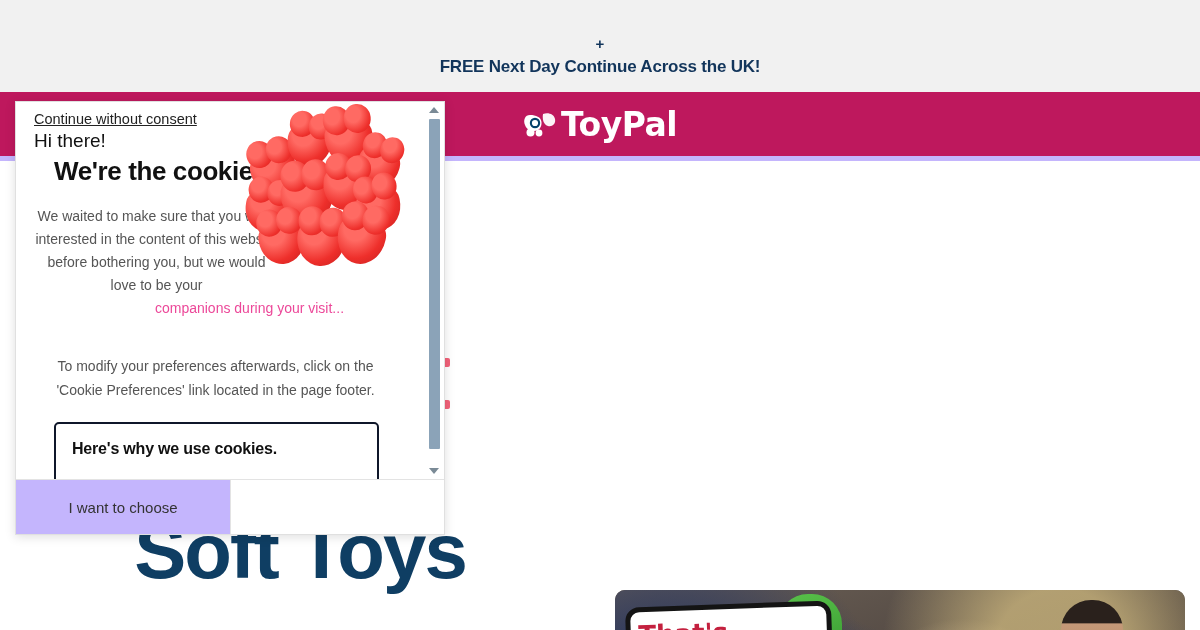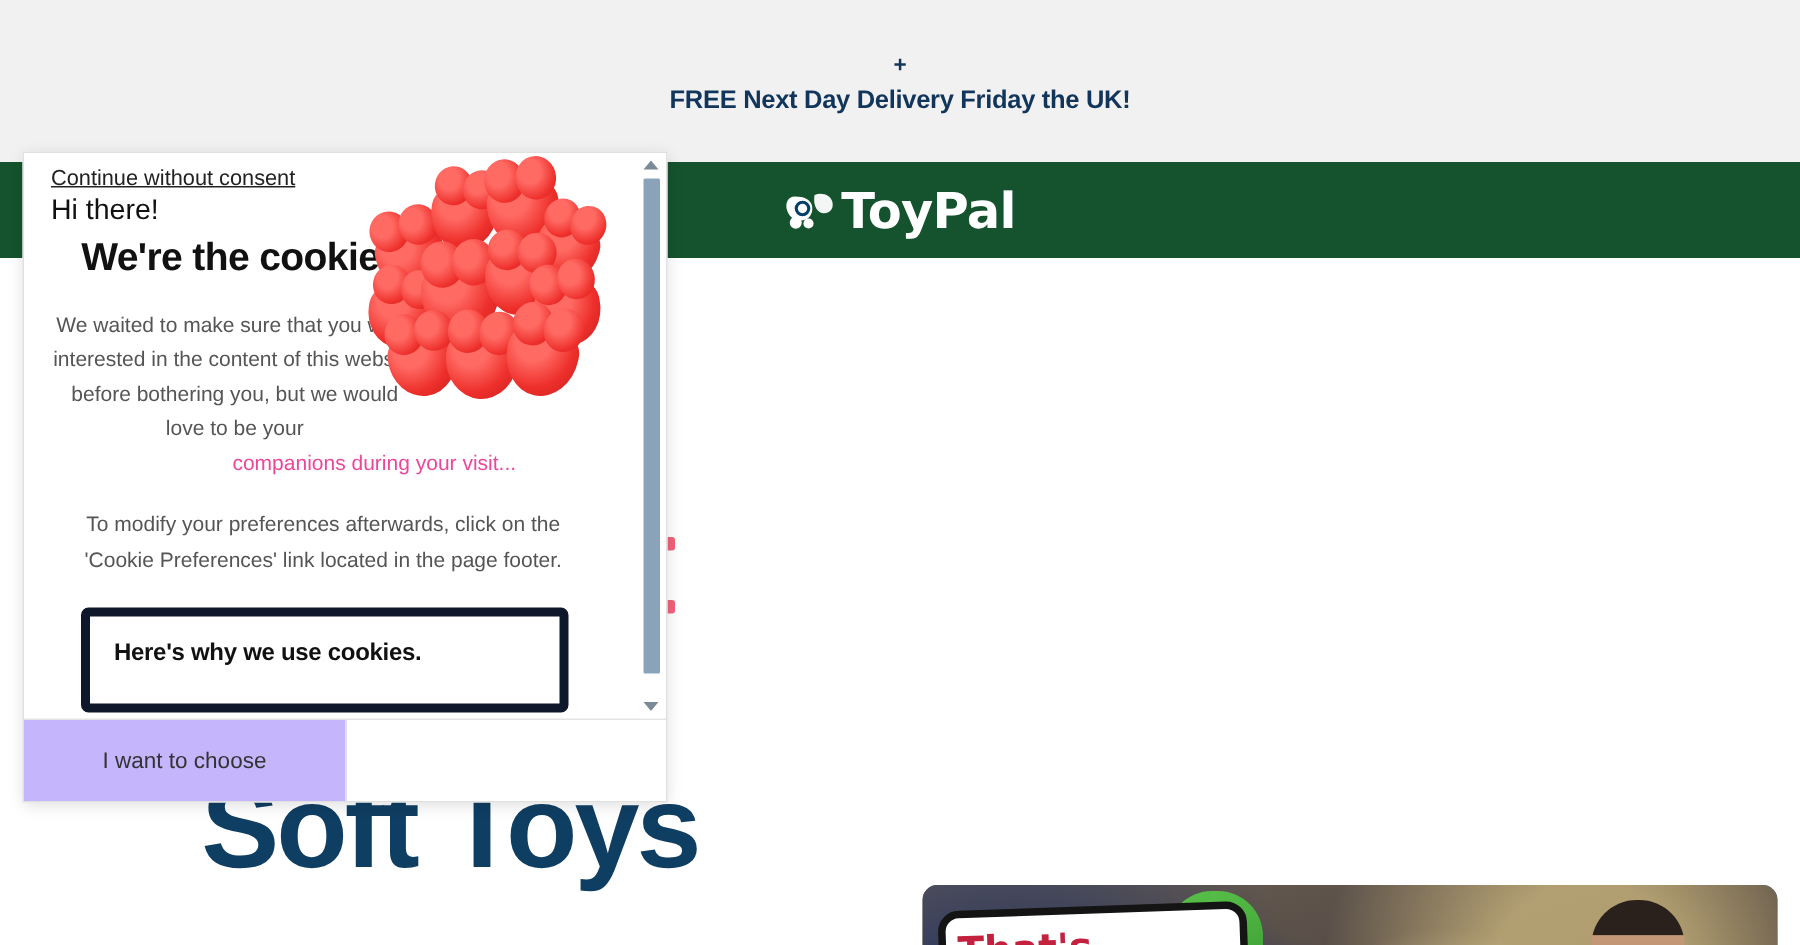--- a/index.html
+++ b/index.html
@@ -41,28 +41,28 @@
     color: #12355b;
     font-weight: bold;
     font-size: 15px;
     line-height: 1.1;
     padding: 3px 0;
   }
 
   
   #site-header {
     position: absolute;
-    left: 0; top: 108px;
+    left: 0; top: 92px;
     width: 1200px;
     height: 64px;
-    background: #14532d;
+    background: #be185d;
     display: flex;
     align-items: center;
     justify-content: center;
-    border-bottom: 2px solid #c4b5fd;
+    border-bottom: 5px solid #c4b5fd;
   }
   #logo {
     display: flex;
     align-items: center;
     gap: 4px;
   }
   #logo-mark {
     width: 34px; height: 30px;
     position: relative;
   }
@@ -310,26 +310,26 @@
     font-size: 14px;
     line-height: 1.65;
     padding-right: 12px;
     padding-left: 80px;
   }
   #cookie-body-2 {
     text-align: center;
     color: #555555;
     font-size: 14px;
     line-height: 1.65;
-    margin-top: 18px;
+    margin-top: 35px;
     padding: 0 8px;
   }
   #cookie-purpose-card {
     margin: 20px 18px 0 20px;
-    border: 6px solid #0f172a;
+    border: 2px solid #0f172a;
     border-radius: 5px;
     padding: 16px 16px 24px 16px;
     background: #ffffff;
   }
   #cookie-purpose-title {
     color: #111111;
     font-size: 16px;
     font-weight: bold;
     letter-spacing: -0.2px;
   }
@@ -398,21 +398,21 @@
     font-size: 15px;
     font-weight: bold;
     background: #ffffff;
   }
 </style>
 </head>
 <body>
 
 <div id="announcement-bar">
   <div class="ann-plus">+</div>
-  <div class="ann-line">FREE Next Day Delivery Friday the UK!</div>
+  <div class="ann-line">FREE Next Day Continue Across the UK!</div>
 </div>
 
 <div id="site-header">
   <div id="logo">
     <div id="logo-mark">
       <svg width="34" height="30" viewBox="0 0 34 30" aria-hidden="true">
         <path d="M7 6 C2 6 0 11 2 16 C3.5 20 7 22 11 22 C16 22 19 18 18.5 13 C18 8 13 6 7 6 Z" fill="#ffffff"></path>
         <circle cx="12" cy="14" r="5.2" fill="#044069"></circle>
         <circle cx="12" cy="14" r="3.1" fill="#ffffff"></circle>
         <circle cx="7.5" cy="23.5" r="4" fill="#ffffff"></circle>

